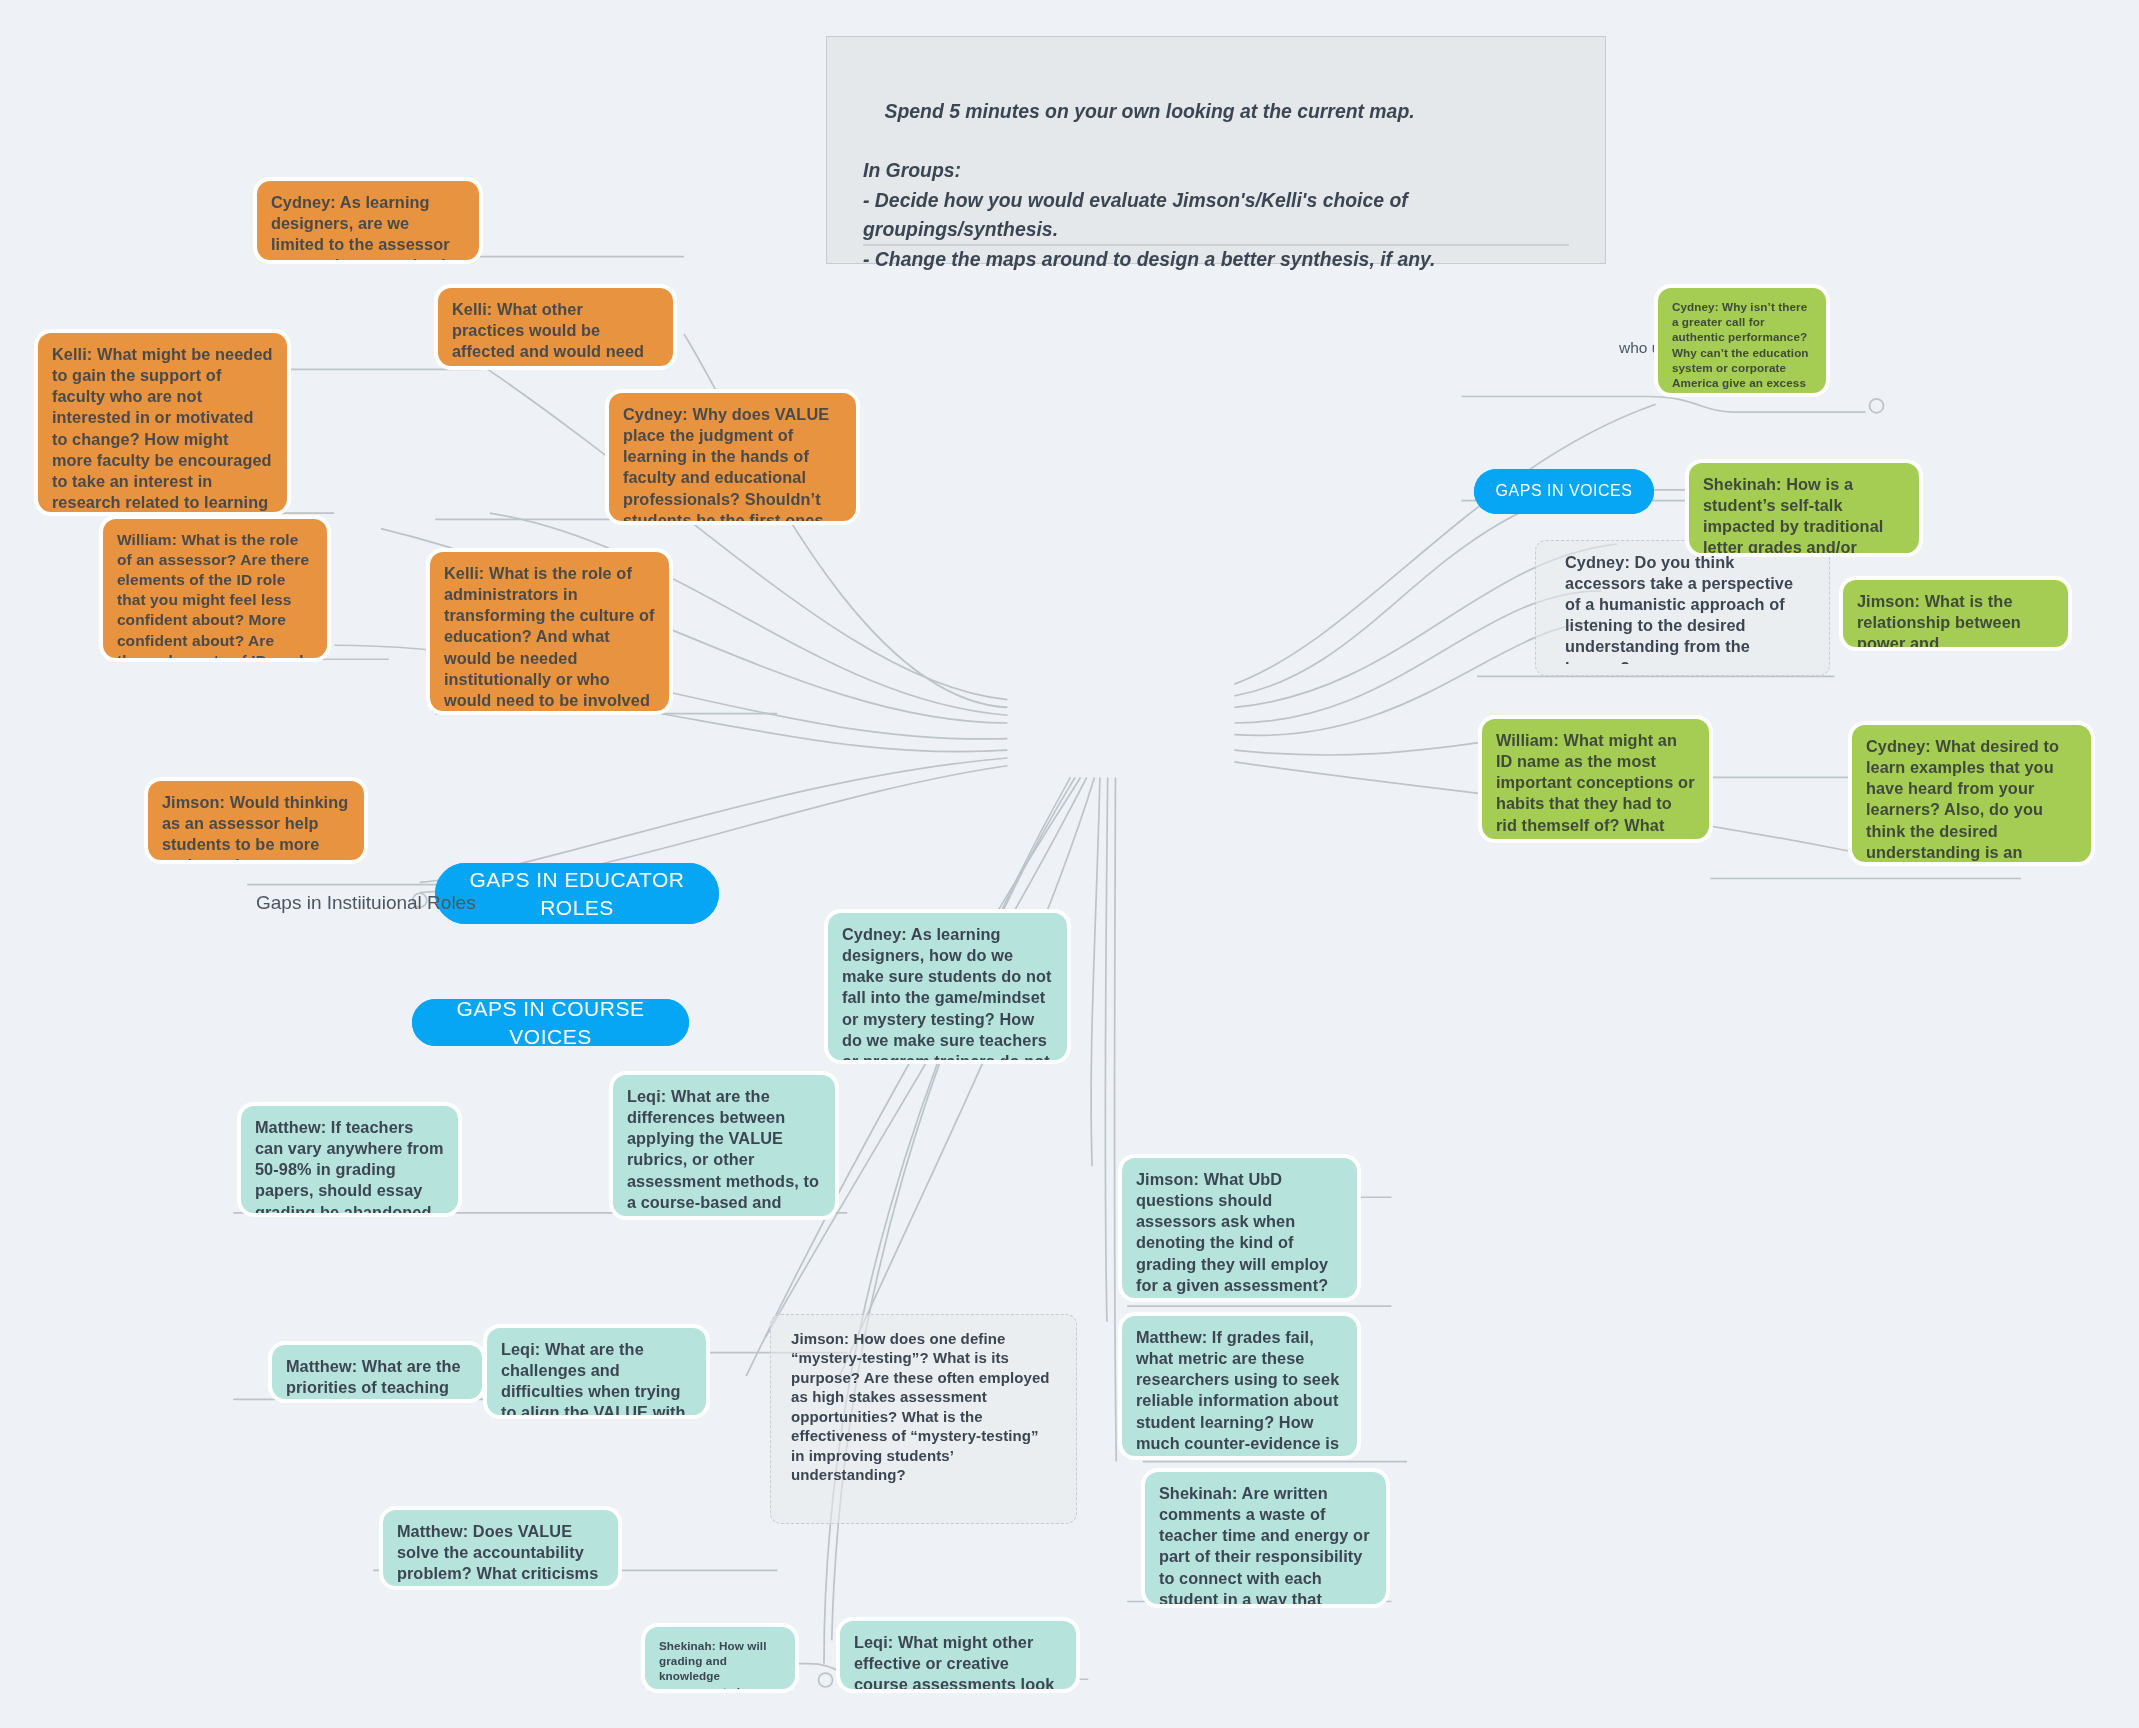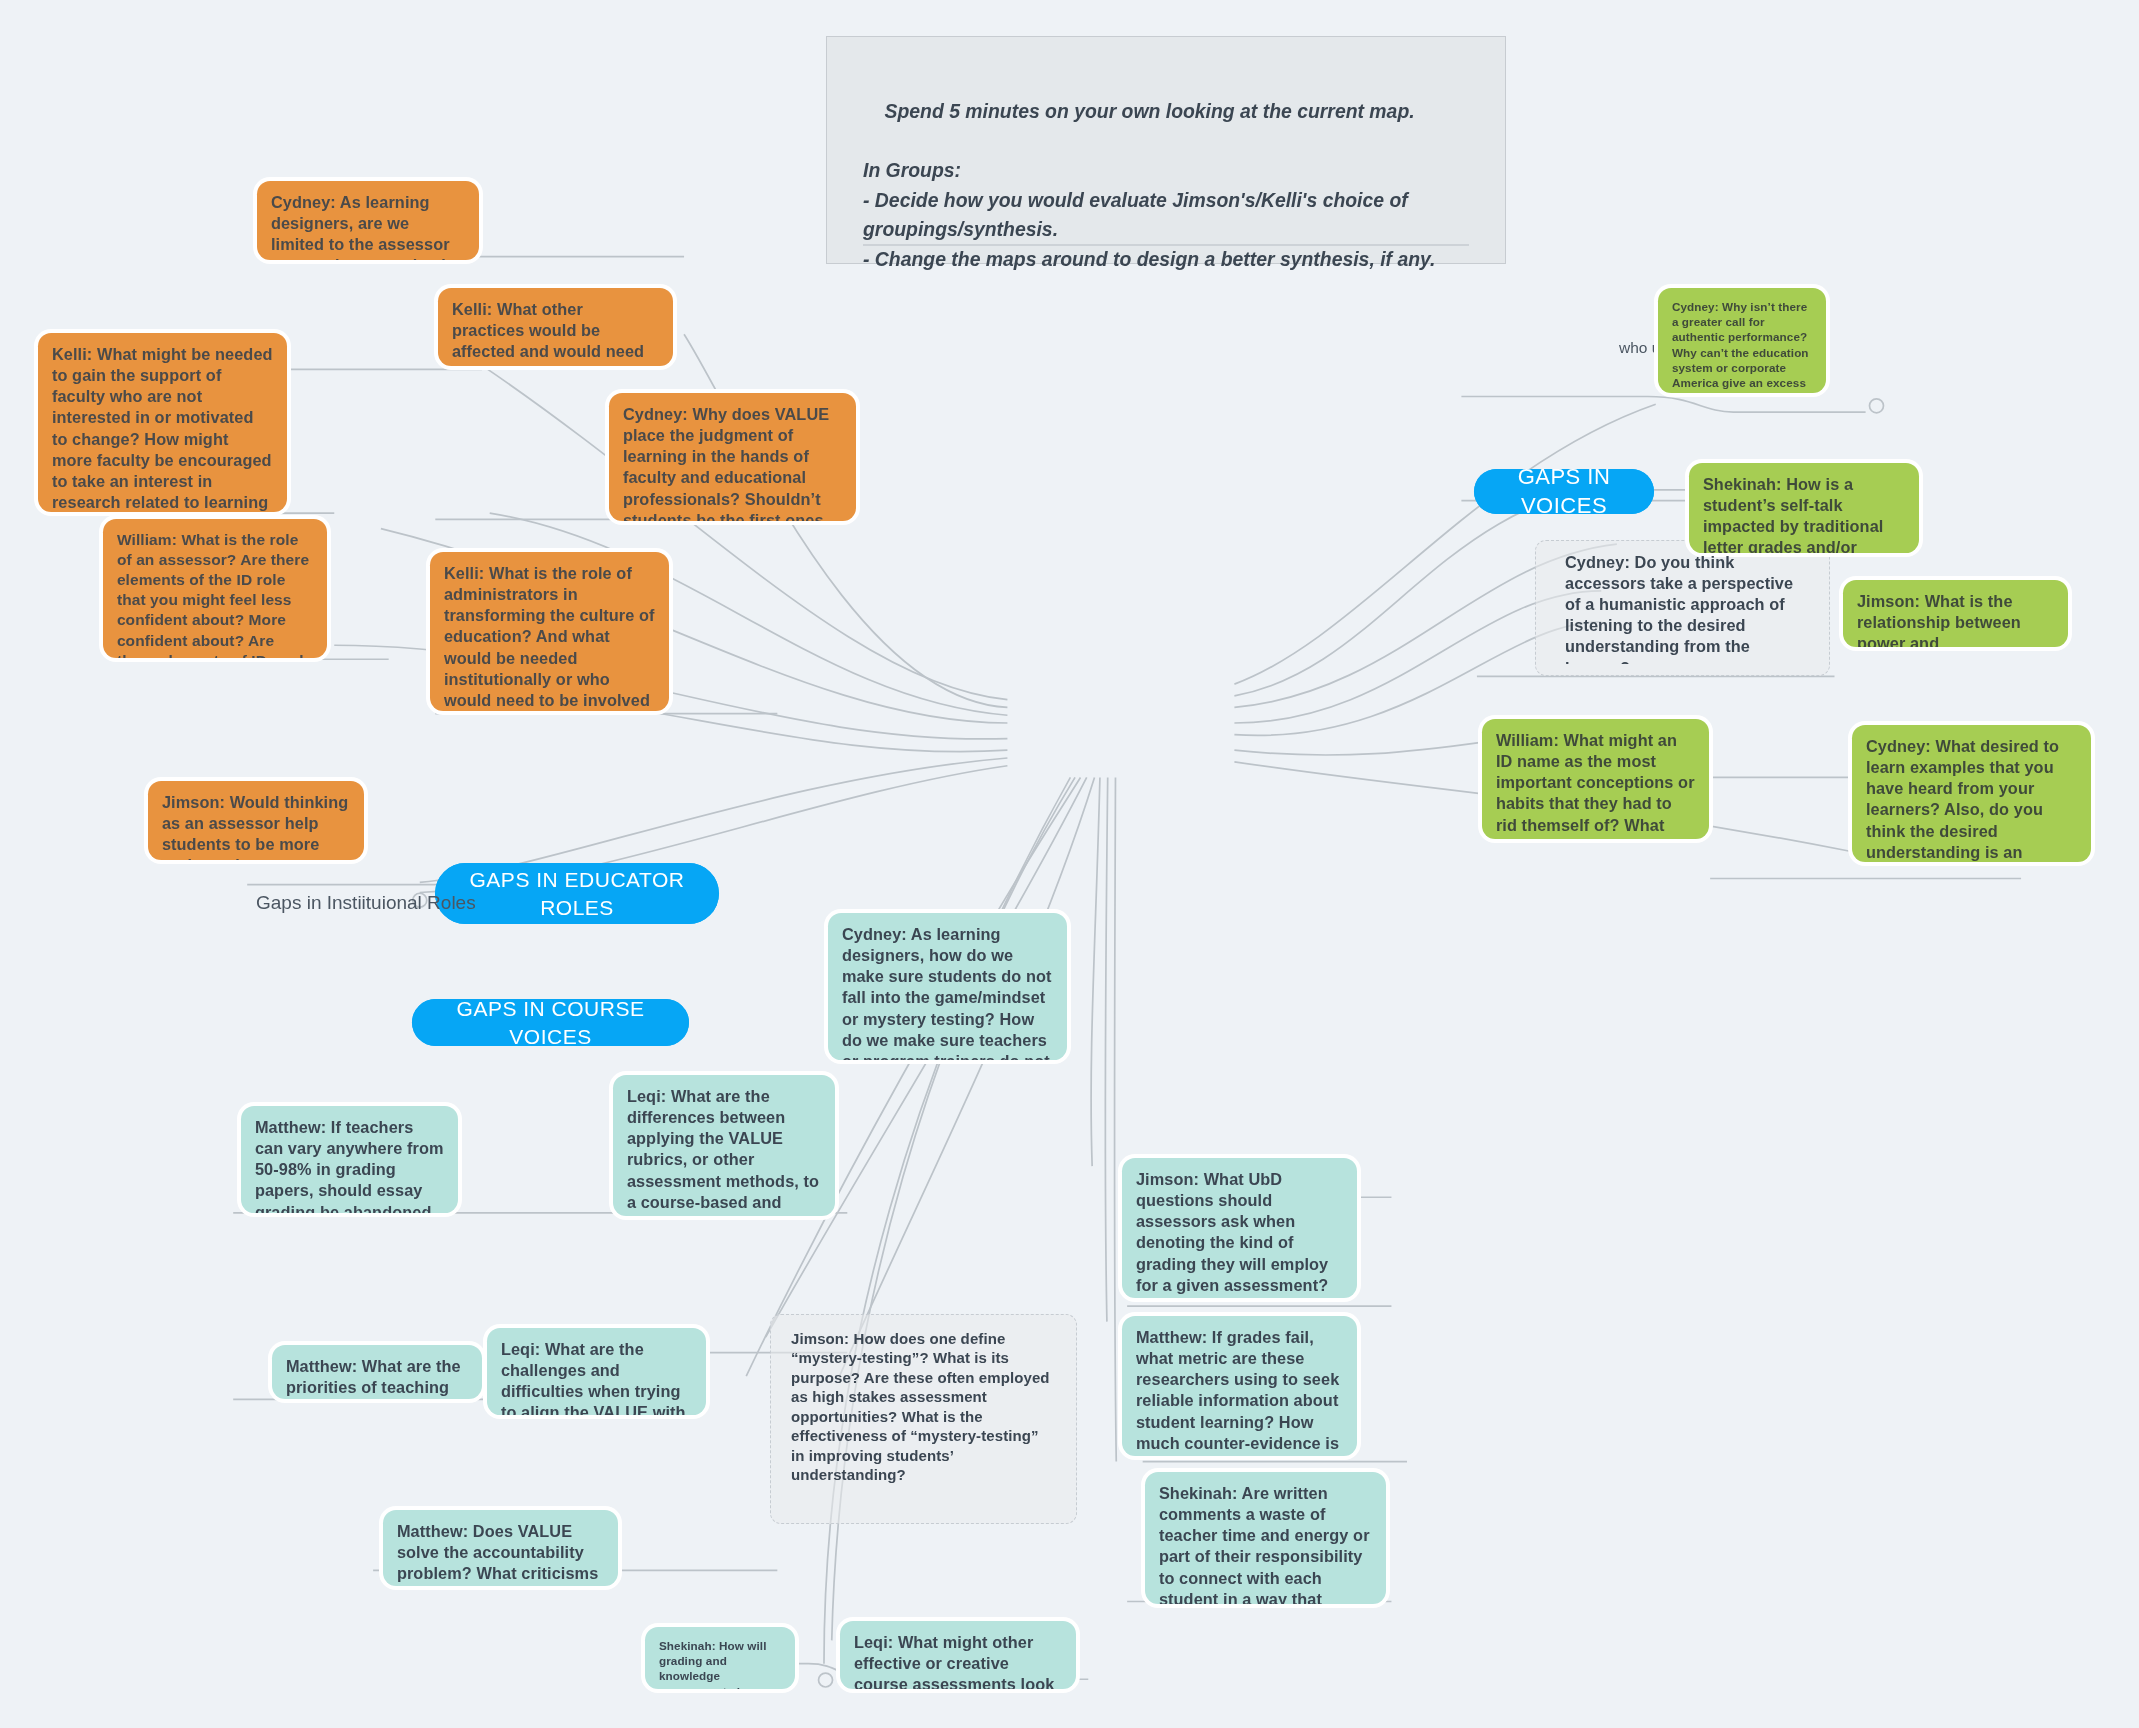--- a/index.html
+++ b/index.html
@@ -152,34 +152,34 @@
     </g>
 
     <g fill="#eef2f6" stroke="#bcc3c9" stroke-width="2.2">
       <circle cx="540" cy="1158" r="9"></circle>
       <circle cx="2414" cy="522" r="9"></circle>
       <circle cx="640" cy="1310" r="9"></circle>
       <circle cx="1062" cy="2161" r="9"></circle>
     </g>
   </svg>
 
-  <div class="instr" style="left:826px;top:36px;width:680px;height:228px;">
+  <div class="instr" style="left:826px;top:36px;width:780px;height:228px;">
     <span>Spend 5 minutes on your own looking at the current map.
 
 In Groups:
 - Decide how you would evaluate Jimson's/Kelli's choice of groupings/synthesis.
 - Change the maps around to design a better synthesis, if any.</span>
     <div class="rule"></div>
   </div>
 
   <div class="dashed-box" style="left:1535px;top:540px;height:136px;width:295px;"></div>
   <div class="dashed-box" style="left:770px;top:1314px;height:210px;width:307px;"></div>
 
 
-  <div class="node pill" style="left:1474px;top:469px;width:180px;height:45px;font-size:22px;justify-content:center;">
+  <div class="node pill" style="left:1474px;top:469px;width:180px;height:45px;font-size:16px;justify-content:center;">
     <span class="inner">GAPS IN VOICES</span>
   </div>
   <div class="node pill" style="left:435px;top:863px;width:284px;height:61px;font-size:21px;">
     <span class="inner">GAPS IN EDUCATOR ROLES</span>
   </div>
   <div class="node pill" style="left:412px;top:999px;width:277px;height:47px;font-size:21px;">
     <span class="inner">GAPS IN COURSE VOICES</span>
   </div>
 
   <div class="plain-label" style="left:1619px;top:339px;font-size:15.5px;">who uses VALUE rubrics?</div>

